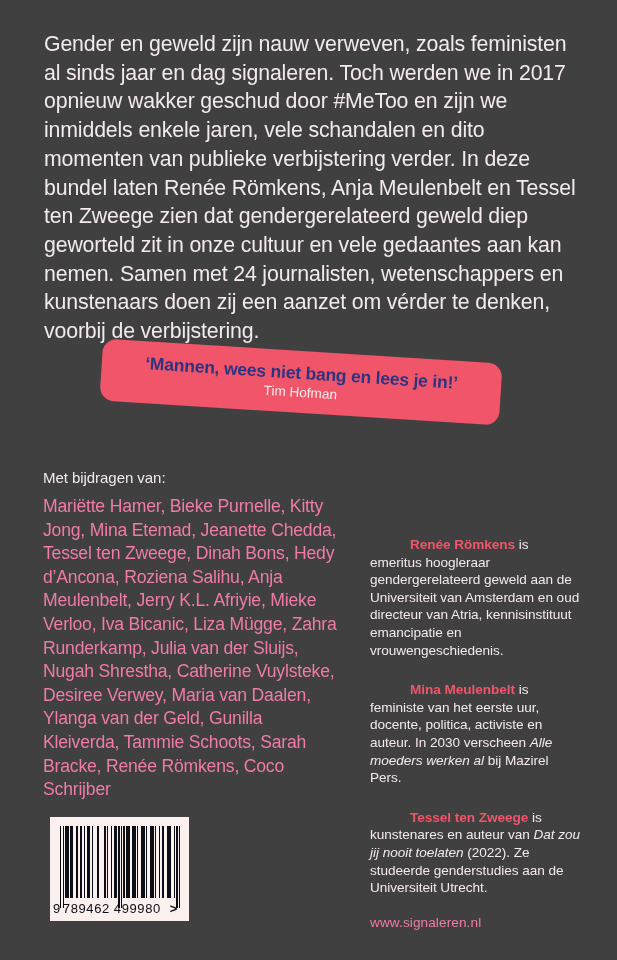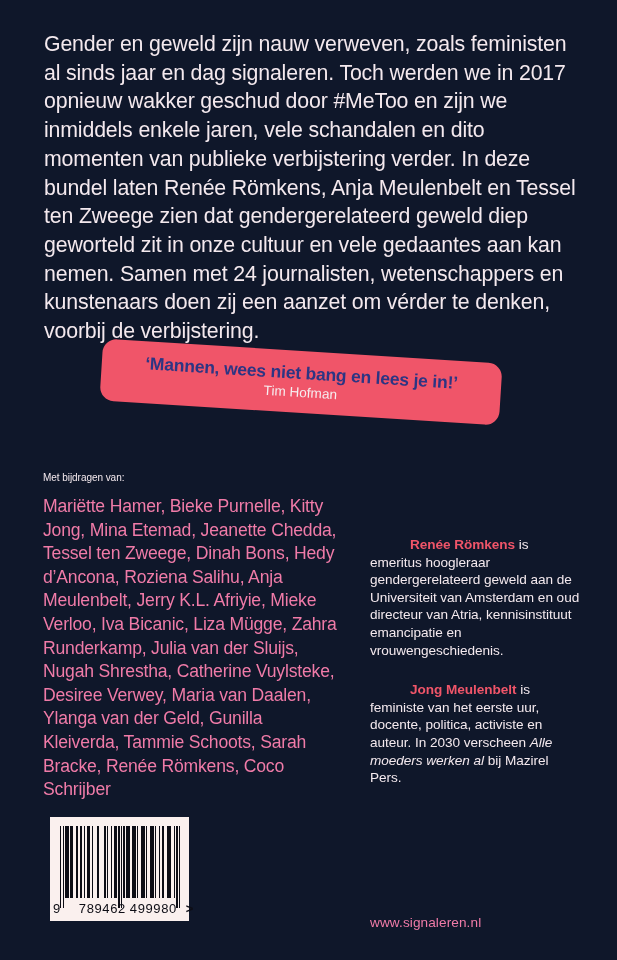--- a/index.html
+++ b/index.html
@@ -11,21 +11,21 @@
     width: 617px;
     height: 960px;
     overflow: hidden;
     font-family: "Liberation Sans", sans-serif;
     position: relative;
   }
 
   #cover {
     position: absolute;
     inset: 0;
-    background: #0f172a;
+    background: #404040;
   }
 
   
   .blurb {
     position: absolute;
     left: 44px;
     top: 30px;
     width: 538px;
     color: #f4e9ee;
     font-size: 21.3px;
@@ -76,21 +76,21 @@
 
   
   .contrib {
     position: absolute;
     left: 43px;
     top: 468px;
     width: 294px;
   }
   .contrib-label {
     color: #f4e9ee;
-    font-size: 10px;
+    font-size: 15px;
     line-height: 19px;
     letter-spacing: -0.05px;
   }
   .contrib-list {
     margin-top: 8px;
     color: #f07ba8;
     font-size: 17.6px;
     line-height: 23.6px;
     letter-spacing: -0.2px;
   }
@@ -151,21 +151,21 @@
     bottom: 5px;
     height: 16px;
     display: flex;
     align-items: flex-end;
     color: #0d0d15;
     font-family: "Liberation Sans", sans-serif;
     font-size: 13px;
     letter-spacing: 0.6px;
   }
   .bd-lead { margin-left: 1px; }
-  .bd-g1 { margin-left: 18px; }
+  .bd-g1 { margin-left: 2px; }
   .bd-g2 { margin-left: 4px; }
   .bd-end { margin-left: 9px; font-weight: bold; }
 
   
   .site-url {
     position: absolute;
     left: 370px;
     top: 915px;
     color: #f07ba8;
     font-size: 13.6px;
@@ -189,21 +189,24 @@
   <div class="contrib">
     <div class="contrib-label">Met bijdragen van:</div>
     <div class="contrib-list">Mariëtte Hamer, Bieke Purnelle, Kitty Jong, Mina Etemad, Jeanette Chedda, Tessel ten Zweege, Dinah Bons, Hedy d’Ancona, Roziena Salihu, Anja Meulenbelt, Jerry K.L. Afriyie, Mieke Verloo, Iva Bicanic, Liza Mügge, Zahra Runderkamp, Julia van der Sluijs, Nugah Shrestha, Catherine Vuylsteke, Desiree Verwey, Maria van Daalen, Ylanga van der Geld, Gunilla Kleiverda, Tammie Schoots, Sarah Bracke, Renée Römkens, Coco Schrijber</div>
   </div>
 
   <div class="bios">
     <div class="bio">
       <span class="bio-name">Renée Römkens</span><span> is emeritus hoogleraar gendergerelateerd geweld aan de Universiteit van Amsterdam en oud directeur van Atria, kennisinstituut emancipatie en vrouwengeschiedenis.</span><span class="bio-title"></span><span></span>
     </div>
     <div class="bio">
-      <span class="bio-name">Jong Meulenbelt</span><span> is feministe van het eerste uur, docente, politica, activiste en auteur. In 2030 verscheen </span><span class="bio-title">Alle moeders werken al</span><span> bij Mazirel Pers.</span>
+      <span class="bio-name">Mina Meulenbelt</span><span> is feministe van het eerste uur, docente, politica, activiste en auteur. In 2030 verscheen </span><span class="bio-title">Alle moeders werken al</span><span> bij Mazirel Pers.</span>
+    </div>
+    <div class="bio">
+      <span class="bio-name">Tessel ten Zweege</span><span> is kunstenares en auteur van </span><span class="bio-title">Dat zou jij nooit toelaten</span><span> (2022). Ze studeerde genderstudies aan de Universiteit Utrecht.</span>
     </div>
   </div>
 
   <div class="barcode-box">
     <div class="barcode-bars" id="barcode-bars">
         <span style="left:0.000px;width:1.423px;height:82px;bottom:-10px;top:auto;"></span>
         <span style="left:2.526px;width:1.423px;height:82px;bottom:-10px;top:auto;"></span>
         <span style="left:5.053px;width:1.423px;"></span>
         <span style="left:6.316px;width:1.423px;"></span>
         <span style="left:7.579px;width:1.423px;"></span>

